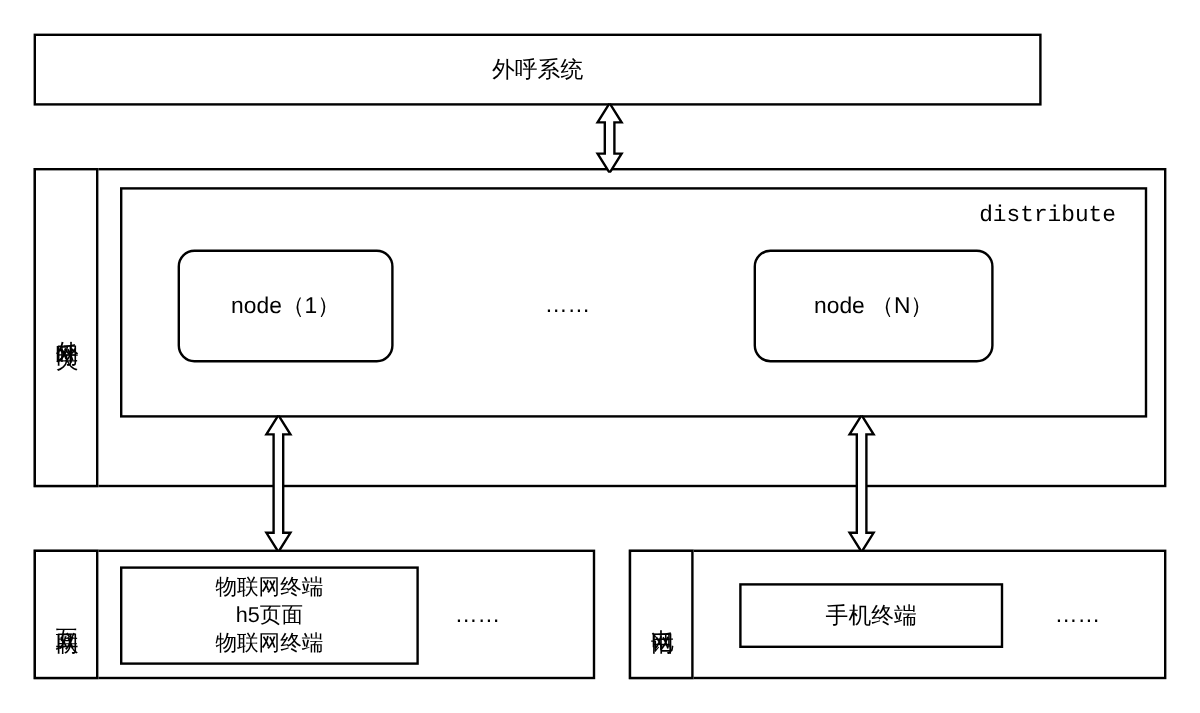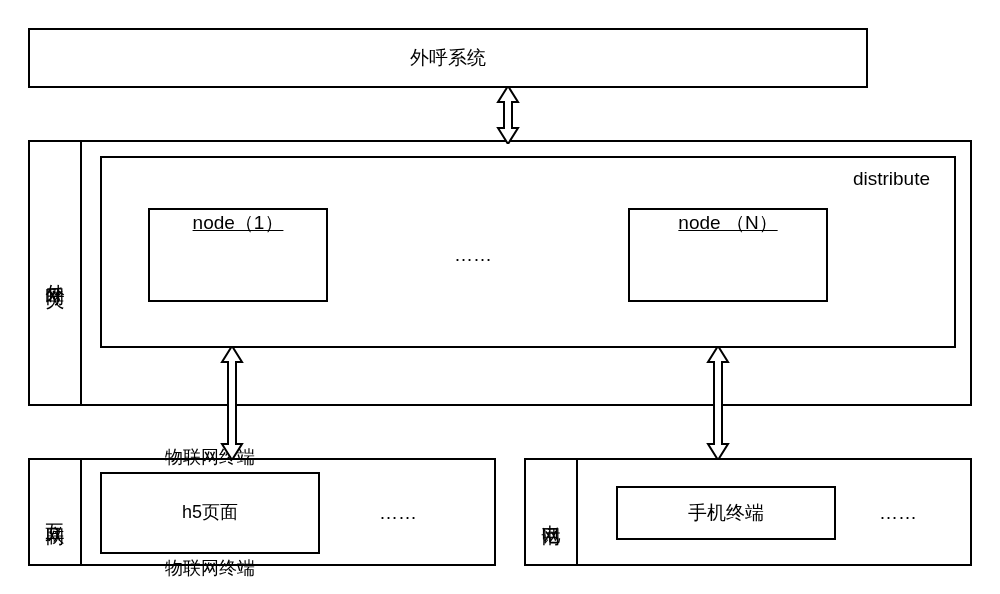--- a/index.html
+++ b/index.html
@@ -29,24 +29,24 @@
     writing-mode: vertical-rl;
     text-orientation: upright;
     letter-spacing: 2px;
     display: flex;
     align-items: center;
     justify-content: center;
   }
   .node {
     position: absolute;
     border: 2px solid #000;
-    border-radius: 0;
+    border-radius: 14px;
     display: flex;
+    align-items: center;
     justify-content: center;
-    text-decoration: underline;
   }
   .plain {
     position: absolute;
     display: flex;
     align-items: center;
     justify-content: center;
   }
   .arrow-v {
     position: absolute;
     pointer-events: none;
@@ -61,37 +61,37 @@
     <span>外呼系统</span>
   </div>
 
   <div class="box" style="left:0; top:112px; width:944px; height:266px; justify-content:flex-start;">
   </div>
 
   <div class="box vlabel" style="left:0; top:112px; width:54px; height:266px;">
     <span>外呼网关</span>
   </div>
 
-  <div class="box" style="left:72px; top:128px; width:856px; height:192px; align-items:flex-start; justify-content:flex-end;">
+  <div class="box" style="left:72px; top:128px; width:856px; height:192px; align-items:flex-start; justify-content:flex-end;font-family:Liberation Mono, monospace;">
     <span style="padding:10px 24px 0 0;">distribute</span>
   </div>
 
   <div class="node" style="left:120px; top:180px; width:180px; height:94px;">
     <span>node（1）</span>
   </div>
   <div class="plain" style="left:390px; top:212px; width:110px; height:30px;">……</div>
   <div class="node" style="left:600px; top:180px; width:200px; height:94px;">
     <span>node （N）</span>
   </div>
 
   <div class="box" style="left:0; top:430px; width:468px; height:108px;"></div>
   <div class="box vlabel" style="left:0; top:430px; width:54px; height:108px;">
     <span>互联网</span>
   </div>
-  <div class="box" style="left:72px; top:444px; width:220px; height:82px; flex-direction:column; line-height:1.3; font-size:18px;gap:32px;">
+  <div class="box" style="left:72px; top:444px; width:249px; height:82px; flex-direction:column; line-height:1.3; font-size:18px;">
     <span>物联网终端</span>
     <span>h5页面</span>
     <span>物联网终端</span>
   </div>
   <div class="plain" style="left:330px; top:470px; width:80px; height:30px;">……</div>
 
   <div class="box" style="left:496px; top:430px; width:448px; height:108px;"></div>
   <div class="box vlabel" style="left:496px; top:430px; width:54px; height:108px;">
     <span>电话网</span>
   </div>

